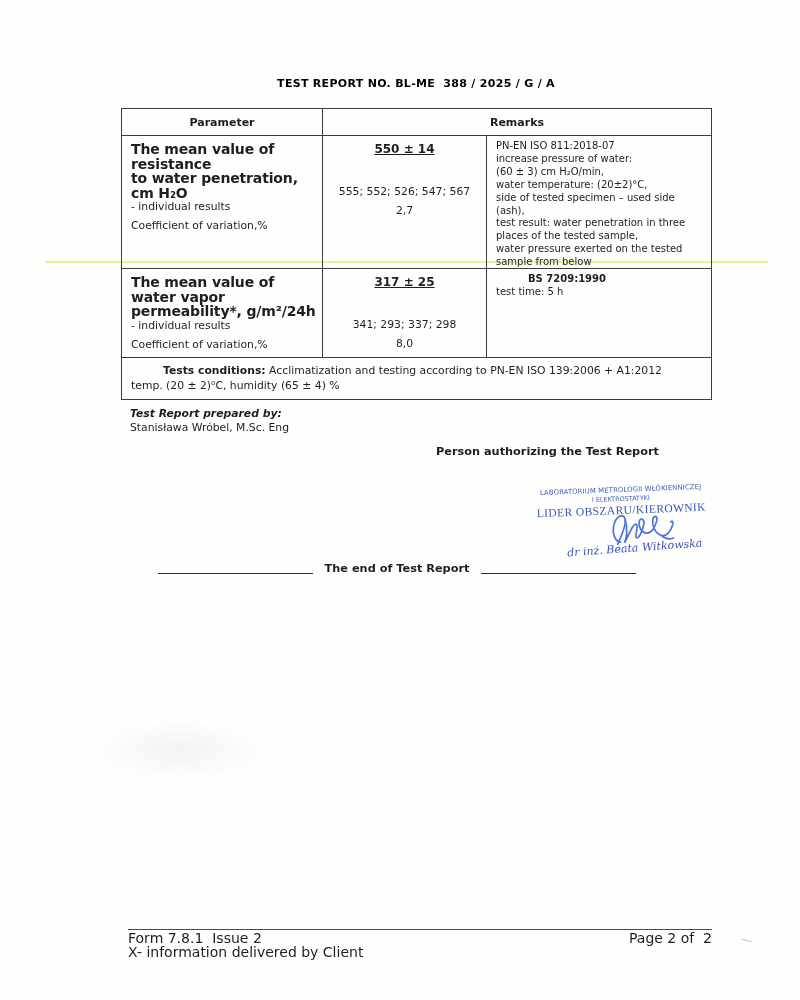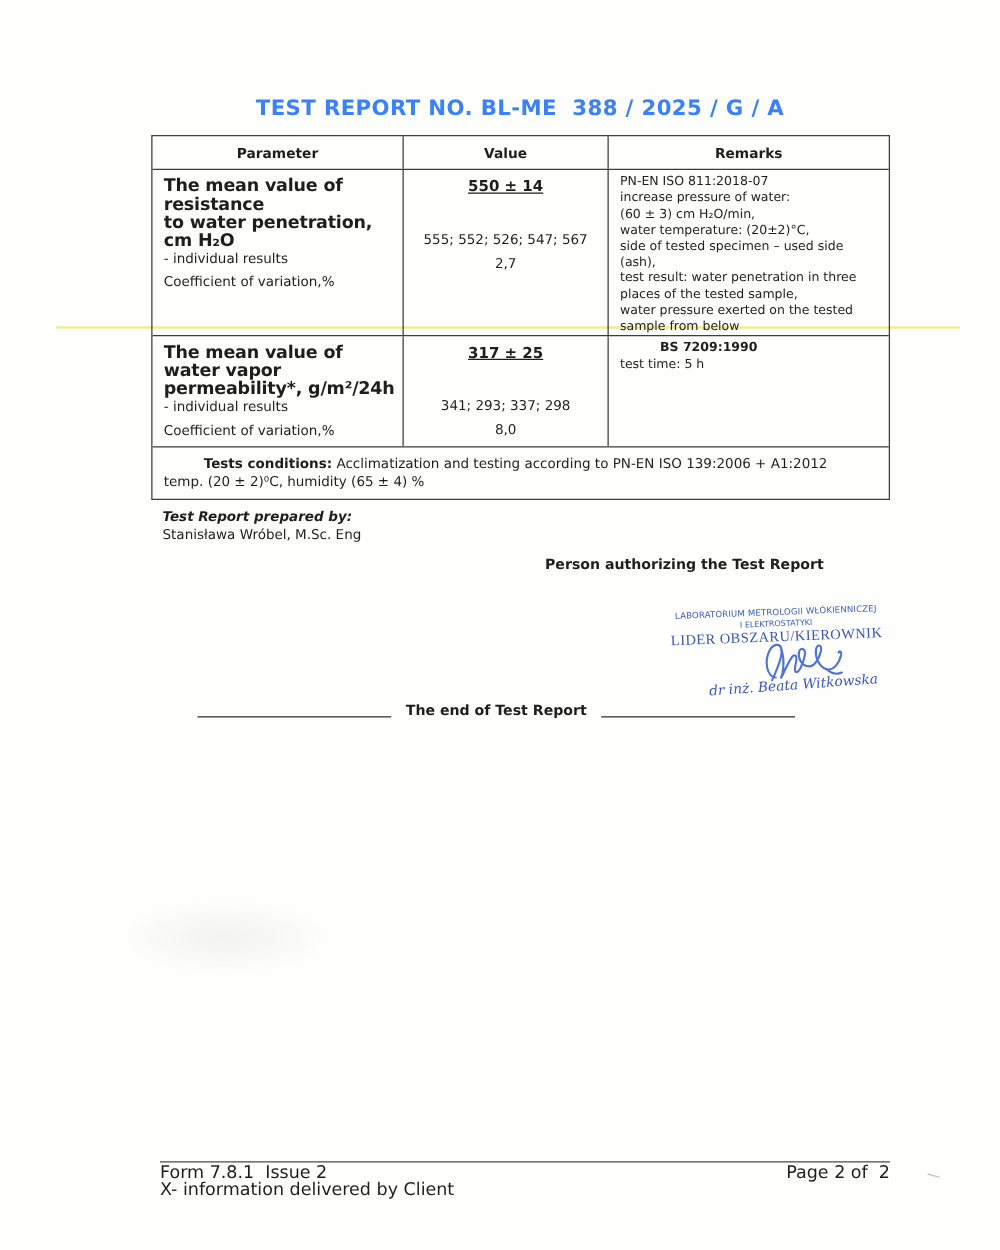--- a/index.html
+++ b/index.html
@@ -12,22 +12,22 @@
     font-family:"DejaVu Sans", sans-serif;
     color:#1e1e1e;
     overflow:hidden;
   }
   .pre { white-space:pre-line; }
   .presp { white-space:pre-wrap; }
 
   
   .title {
     position:absolute; left:121px; top:77px; width:590px;
-    text-align:center; font-weight:700; font-size:17px; letter-spacing:.3px;
-    color:#3b82f6;
+    text-align:center; font-weight:700; font-size:11px; letter-spacing:.3px;
+    color:#000000;
   }
 
   
   .yellow-line {
     position:absolute; left:45px; top:261px; width:723px; height:2px;
     background:#e9e66d; opacity:.75;
   }
 
   
   .rtable {
@@ -109,21 +109,20 @@
 
 <div class="page">
 
   <div class="title presp">TEST REPORT NO. BL-ME  388 / 2025 / G / A</div>
 
   <div class="yellow-line"></div>
 
   <div class="rtable">
     <div class="trow thead">
       <div class="c1">Parameter</div>
-      <div class="c2">Value</div>
       <div class="c3">Remarks</div>
     </div>
 
     <div class="trow r1">
       <div class="c1 pcell">
         <div class="pname pre">The mean value of resistance
 to water penetration, cm H₂O</div>
         <div class="pind">- individual results</div>
         <div class="pcv">Coefficient of variation,%</div>
       </div>

